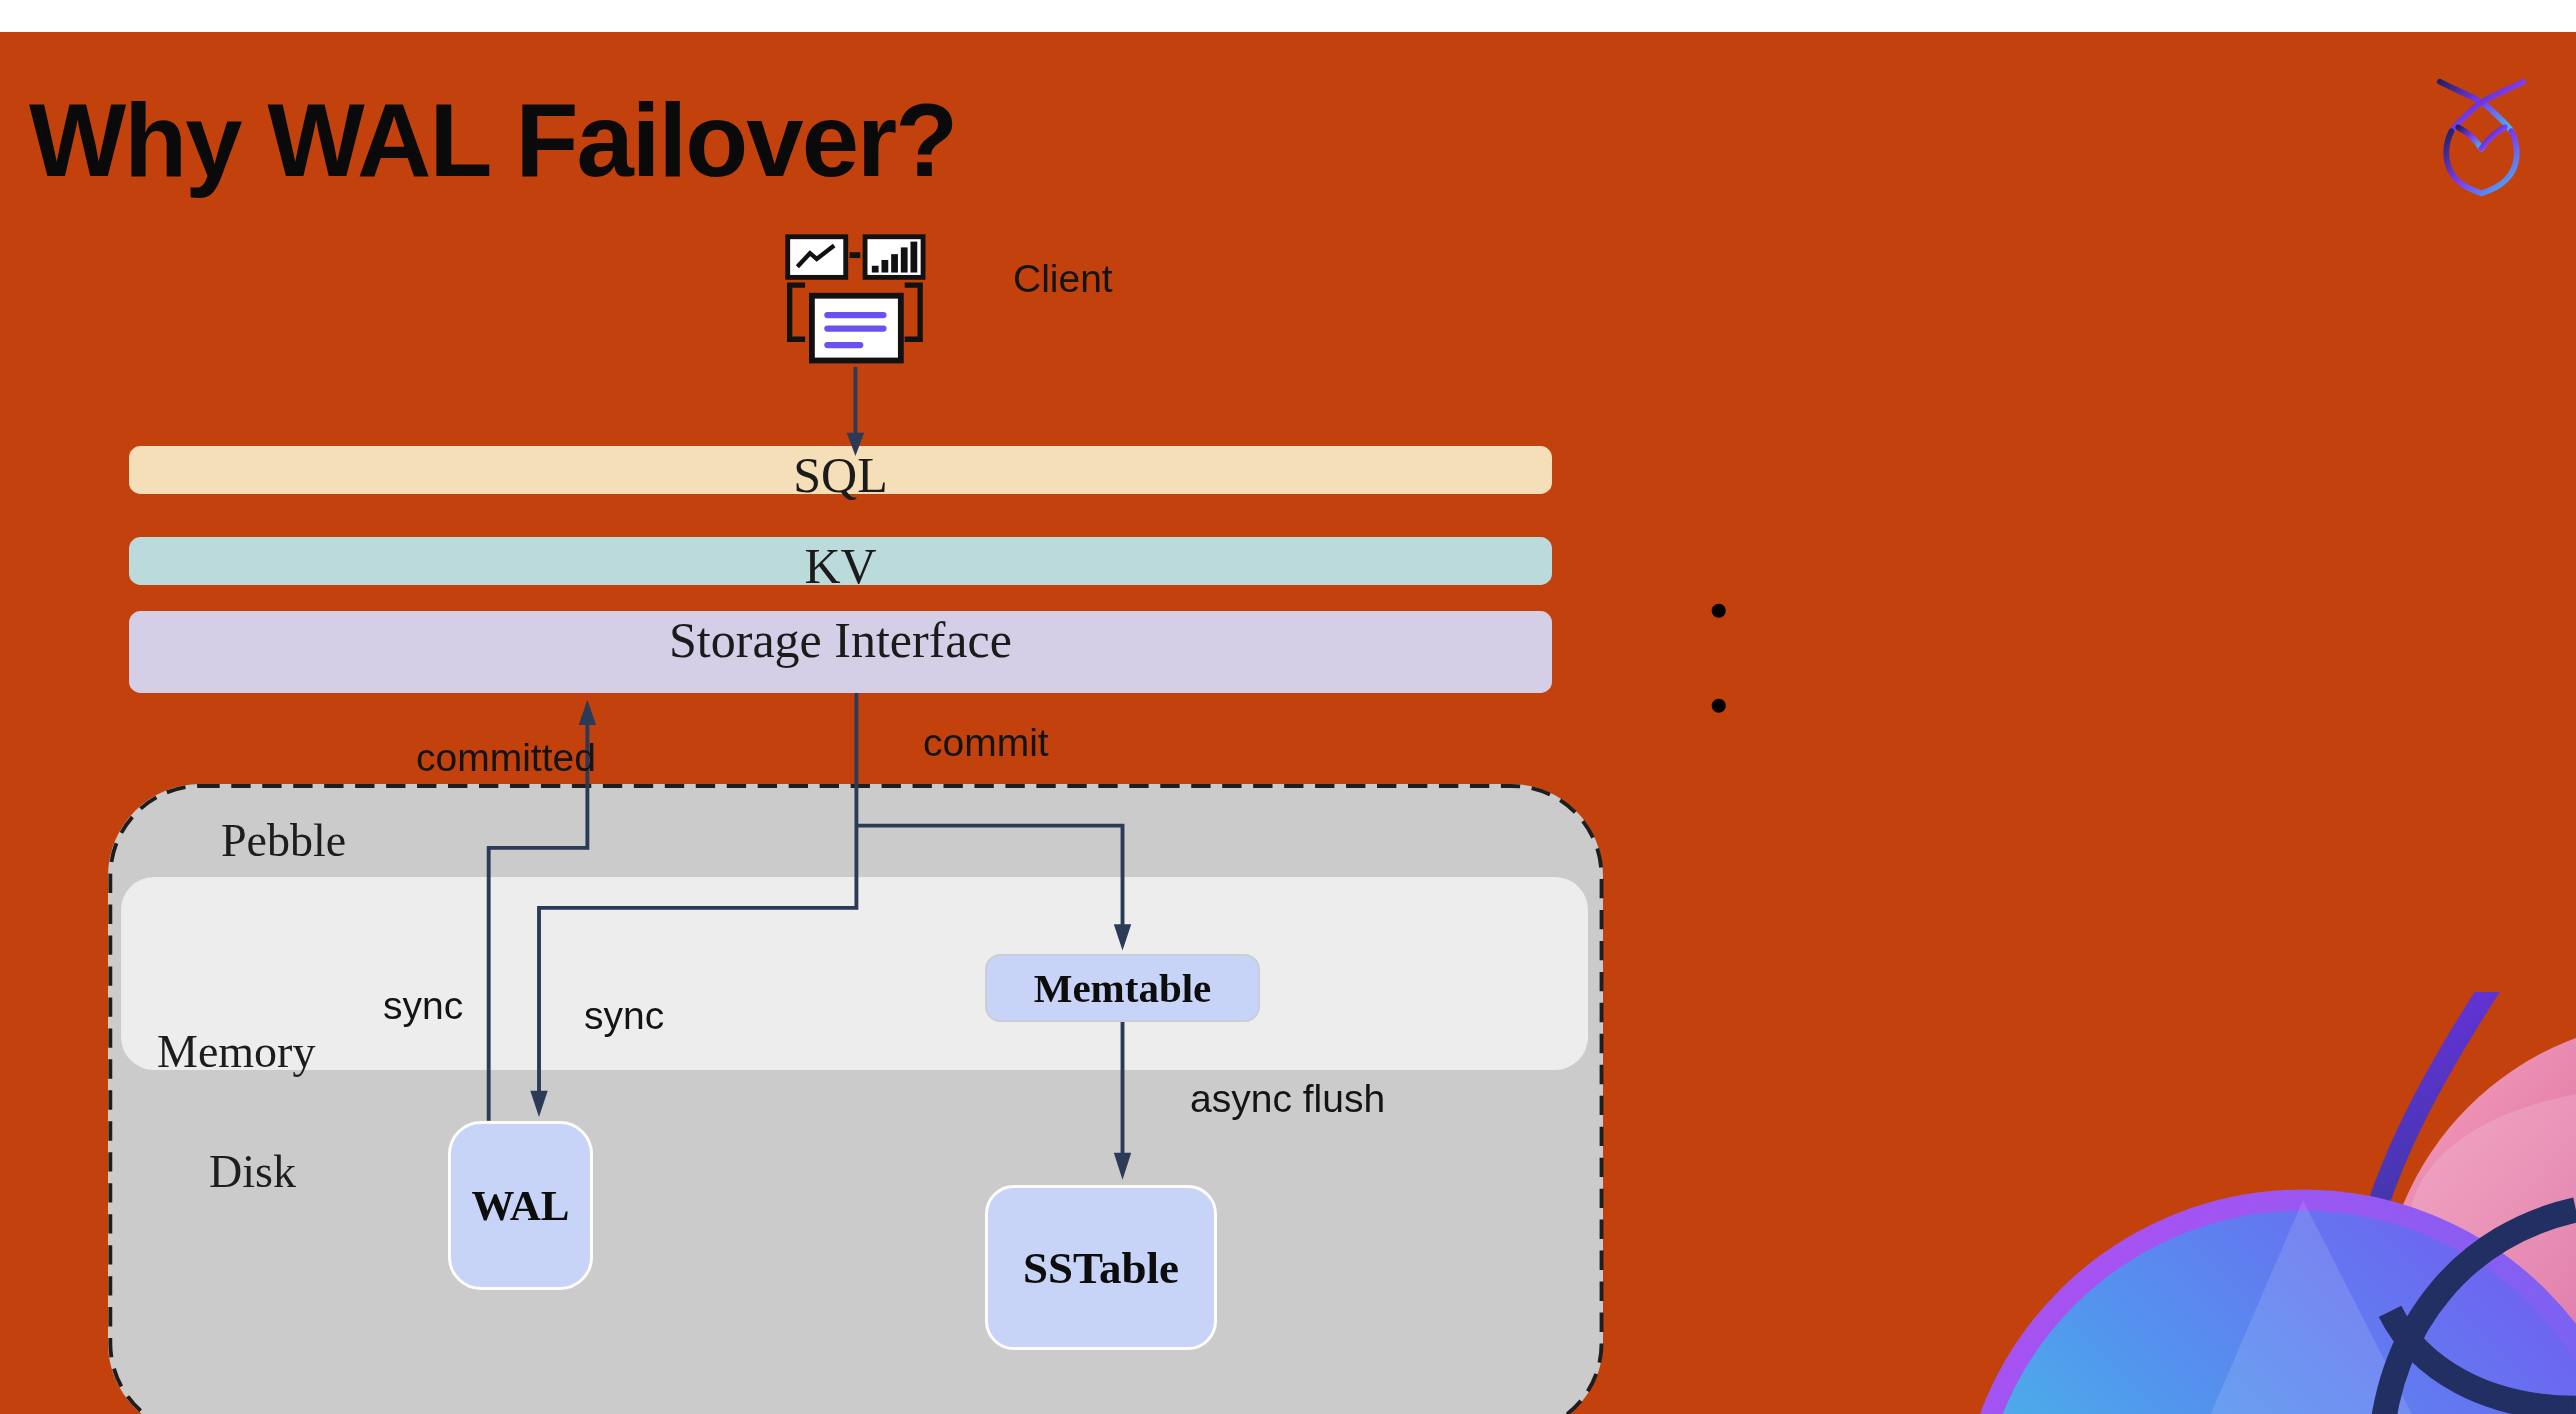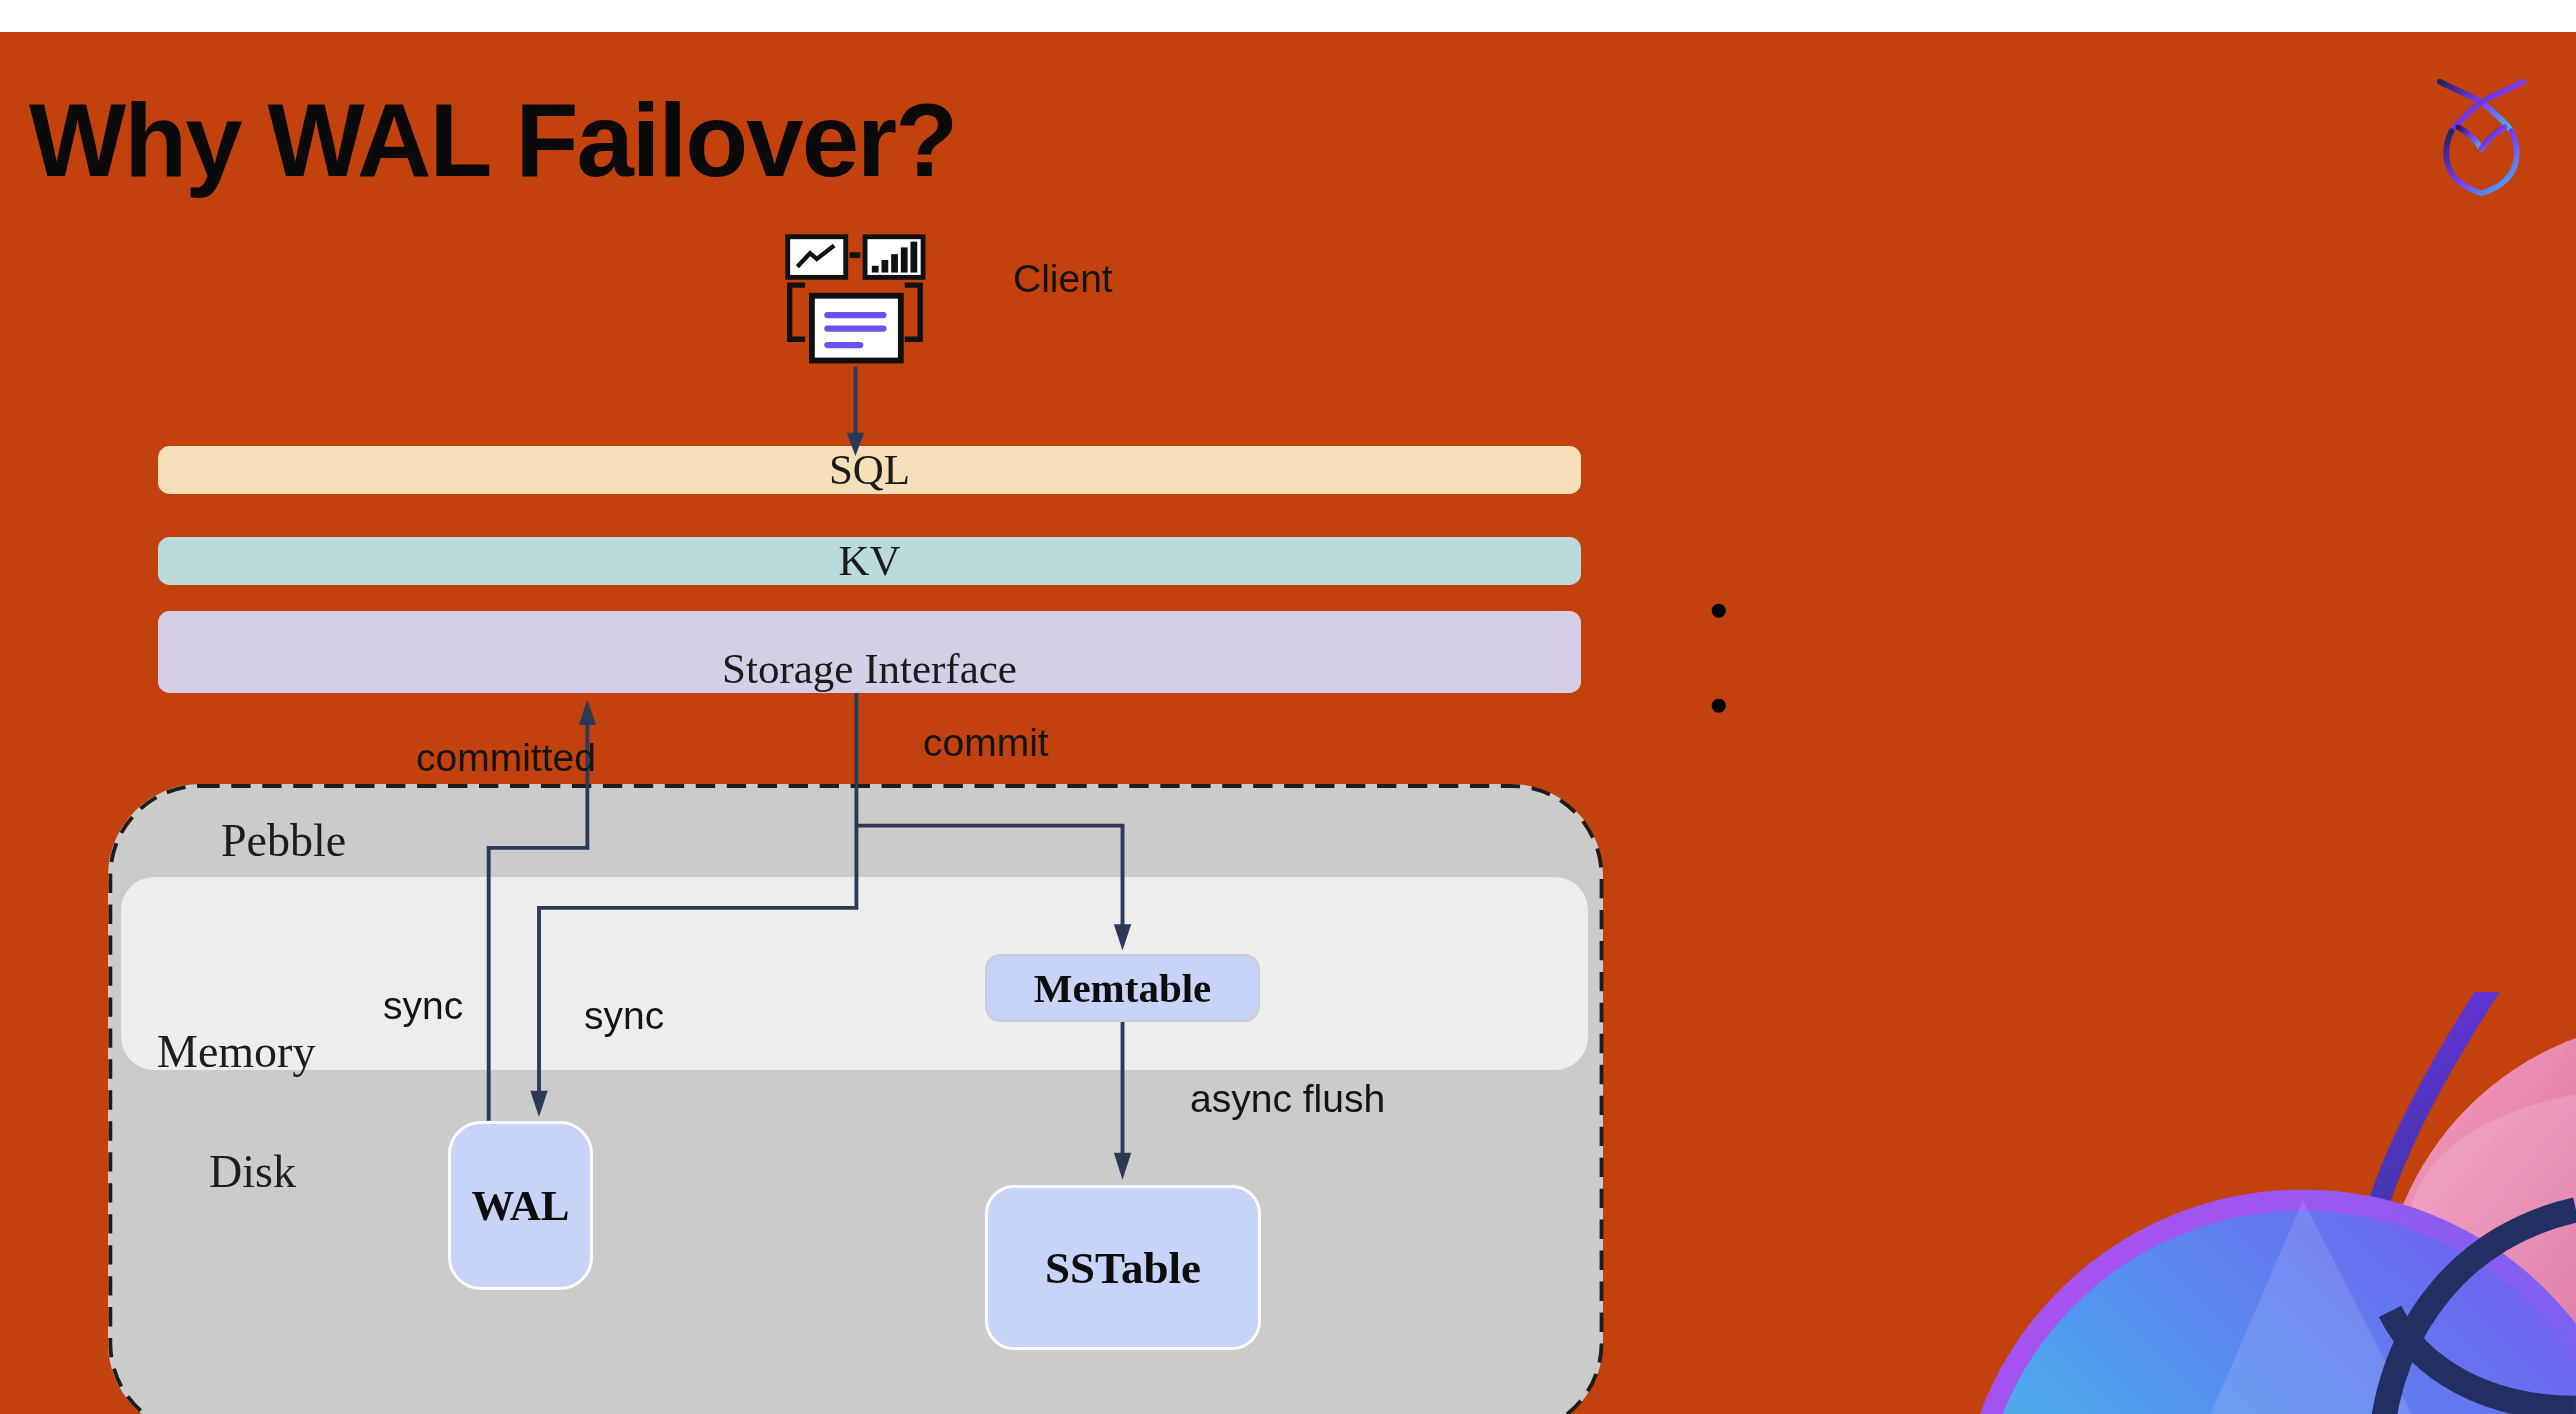--- a/index.html
+++ b/index.html
@@ -3,43 +3,43 @@
 <meta charset="utf-8">
 <style>
   html,body{margin:0;padding:0;background:#fff;}
   .slide{position:relative;width:2576px;height:1415px;background:#c2410c;overflow:hidden;
          font-family:"Liberation Sans",sans-serif;color:#111;margin-top:32px;}
 
   .title{position:absolute;left:29px;top:50px;font-size:103px;font-weight:800;
          letter-spacing:-1.9px;color:#0a0a0a;font-family:"Liberation Sans",sans-serif;}
 
   
-  .bar{position:absolute;left:158px;width:1423px;border-radius:11.6px;
-       display:flex;align-items:flex-end;justify-content:center;
-       font-family:"Liberation Serif",serif;font-size:43px;color:#1b1b1b;}
+  .bar{position:absolute;left:129px;width:1423px;border-radius:11.6px;
+       display:flex;align-items:flex-start;justify-content:center;
+       font-family:"Liberation Serif",serif;font-size:50px;color:#1b1b1b;}
   .bar.sql{top:414px;height:48px;background:#F5DFB8;}
   .bar.kv{top:505px;height:48px;background:#BBDADC;}
   .bar.storage{top:579px;height:82px;background:#D4CFE7;}
 
   
   .pebble{position:absolute;left:108px;top:752px;width:1495px;height:651px;
           background:#CBCBCB;border-radius:92px;}
   .memory-band{position:absolute;left:121px;top:845px;width:1467px;height:193px;
           background:#EDEDEE;border-radius:33px;}
   .region-label{position:absolute;font-family:"Liberation Serif",serif;font-size:46px;color:#1d1d1d;}
   .lbl-pebble{left:221px;top:782px;}
   .lbl-memory{left:157px;top:993px;}
   .lbl-disk{left:209px;top:1113px;}
 
   
   .dbox{position:absolute;background:#C7D4F8;display:flex;align-items:center;justify-content:center;
         font-family:"Liberation Serif",serif;font-weight:bold;color:#0d0d0d;box-sizing:border-box;}
   .wal{left:448px;top:1089px;width:145px;height:169px;border:3.9px solid #fdfdfd;border-radius:33px;font-size:43px;}
   .memtable{left:985px;top:922px;width:275px;height:68px;border:2.9px solid #c9cdd6;border-radius:15.5px;font-size:41px;}
-  .sstable{left:985px;top:1153px;width:276px;height:165px;border:3.9px solid #fdfdfd;border-radius:29px;font-size:45px;}
+  .sstable{left:985px;top:1153px;width:232px;height:165px;border:3.9px solid #fdfdfd;border-radius:29px;font-size:45px;}
 
   
   .note{position:absolute;font-size:39px;color:#141414;}
   .n-committed{left:416px;top:704px;}
   .n-commit{left:923px;top:689px;}
   .n-sync1{left:383px;top:952px;}
   .n-sync2{left:584px;top:962px;}
   .n-flush{left:1190px;top:1045px;}
 
   

